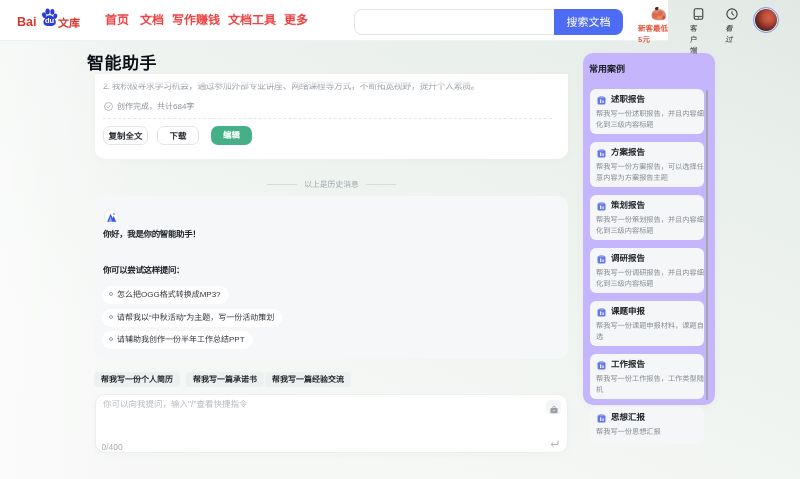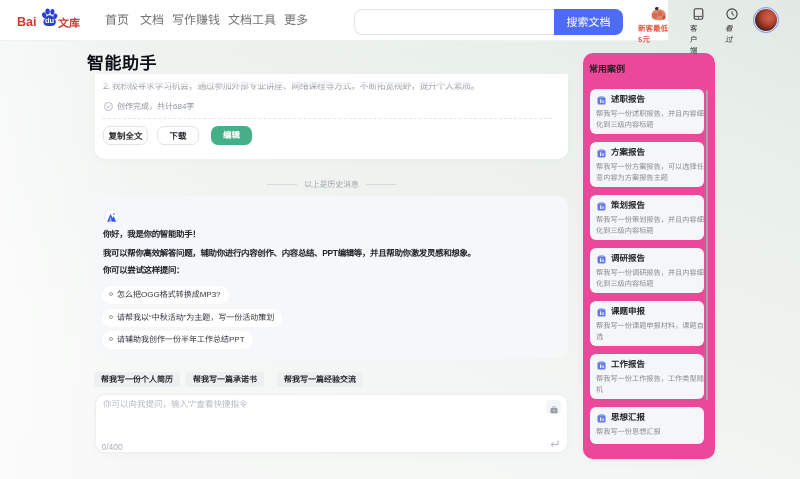--- a/index.html
+++ b/index.html
@@ -4,21 +4,21 @@
 <title>智能助手</title>
 <style>
   * { margin:0; padding:0; box-sizing:border-box; }
   html,body { width:800px; height:479px; overflow:hidden; }
   body { font-family:"Liberation Sans", sans-serif; position:relative;
     background:linear-gradient(90deg, rgba(255,255,255,0.5) 0, rgba(255,255,255,0) 140px), linear-gradient(205deg, #e2e9e5 0%, #e9efeb 20%, #f0f4f1 50%, #f6f8f6 80%, #f6f7f6 100%); }
   .abs { position:absolute; }
 
   
   #header { position:absolute; left:0; top:0; width:668px; height:41px; background:#fff; border-bottom:1px solid #f0f1f2; z-index:5; }
-  .nav { position:absolute; top:14px; font-size:12px; color:#737373; line-height:12px; }
+  .nav { position:absolute; top:14px; font-size:12px; color:#ef4444; line-height:12px;font-weight:bold; }
   #srch-in { position:absolute; left:354px; top:9px; width:200px; height:26px; background:#fff; border:1px solid #e3e5e8; border-right:none; border-radius:8px 0 0 8px; }
   #srch-btn { position:absolute; left:554px; top:9px; width:69px; height:26px; background:#4d6bf3; border-radius:0 8px 8px 0; color:#fff; font-size:11px; text-align:center; line-height:26px; }
 
   .hicon-label { position:absolute; top:22px; font-size:7.5px; color:#333; }
   #newcust-label { color:#e25a41; font-weight:bold; }
 
   
   #title { position:absolute; left:87px; top:49px; font-size:17px; font-weight:bold; color:#0d0f16; letter-spacing:0.5px; }
 
   .card { position:absolute; left:95px; width:473px; }
@@ -43,21 +43,21 @@
 
   .sug { position:absolute; top:372px; height:15px; background:#edf0f0; border-radius:4px; font-size:8px; font-weight:bold; color:#26292d; line-height:15px; padding:0 7px; white-space:nowrap; }
 
   #inputcard { top:394px; height:59px; background:#fff; border-radius:10px; border:1px solid #eceeef; box-shadow:0 2px 6px rgba(60,80,70,0.03); }
   #placeholder { position:absolute; left:7px; top:2px; font-size:8.5px; color:#b6bcc3; }
   #imgbtn { position:absolute; right:6px; top:5px; width:15px; height:14px; background:#f3f5f6; border-radius:4px; text-align:center; }
   #count { position:absolute; left:5.5px; bottom:0px; font-size:8.5px; color:#a9b0b6; }
   #enter { position:absolute; right:8px; bottom:4px; }
 
   
-  #panel { position:absolute; left:583px; top:53px; width:132px; height:406px; background:#ec4899; border-radius:10px; box-shadow:0 2px 8px rgba(60,80,70,0.04);padding-left:7px; }
+  #panel { position:absolute; left:583px; top:53px; width:132px; height:352px; background:#c4b5fd; border-radius:10px; box-shadow:0 2px 8px rgba(60,80,70,0.04);padding-left:7px; }
   #panel h3 { position:absolute; left:6px; top:9px; font-size:9px; color:#1e2126; }
   .case { position:absolute; left:7px; width:114px; background:#f4f6f7; border-radius:6px; }
   .case .ct { position:absolute; left:21px; top:3px; font-size:8.5px; font-weight:bold; color:#23262b; }
   .case .ci { position:absolute; left:7px; top:7px; }
   .case .cd { position:absolute; left:6px; top:20px; font-size:7.2px; color:#888e95; line-height:10.5px; white-space:nowrap; }
   #scrollbar { position:absolute; left:123px; top:37px; width:2px; height:310px; background:#a2a6a9; border-radius:1px; }
 </style>
 </head>
 <body>
 
@@ -131,30 +131,29 @@
 
 <div class="card" id="greet">
   <div id="g-avatar">
     <svg width="13" height="13" viewBox="0 0 15 15" style="display:block; margin:1px auto 0;">
       <path d="M2.6 12.3 L6.3 3.2 L8.8 8.2 L10 5.8 L12.8 12.3 Z" fill="#3356e8"></path>
       <path d="M6.4 6.2 L8 12.3 L4.6 12.3 Z" fill="#fff" opacity="0.55"></path>
       <rect x="9.6" y="2.6" width="1.6" height="1.6" fill="#3356e8"></rect>
     </svg>
   </div>
   <div class="gline" style="top:31px;">你好，我是你的智能助手！</div>
-  <div class="gline" style="top:50px;">我可以帮你高效解答问题，辅助你进行内容创作、内容总结、PPT编辑等，并且帮助你激发灵感和想象。</div>
   <div class="gline" style="top:67px;">你可以尝试这样提问：</div>
   <div class="chip" style="top:90px;"><span class="ring"></span>怎么把OGG格式转换成MP3?</div>
   <div class="chip" style="top:135px;"><span class="ring"></span>请辅助我创作一份半年工作总结PPT</div>
   <div class="chip" style="top:113px;"><span class="ring"></span>请帮我以“中秋活动”为主题，写一份活动策划</div>
 </div>
 
 <div class="sug" style="left:94px;">帮我写一份个人简历</div>
 <div class="sug" style="left:186px;">帮我写一篇承诺书</div>
-<div class="sug" style="left:265px;margin-left:12px;">帮我写一篇经验交流</div>
+<div class="sug" style="left:265px;">帮我写一篇经验交流</div>
 
 <div class="card" id="inputcard">
   <div id="placeholder">你可以向我提问，输入"/"查看快捷指令</div>
   <div id="imgbtn">
     <svg width="8" height="8" viewBox="0 0 9 9" style="margin-top:3px;">
       <rect x="0.5" y="2.2" width="8" height="6" rx="1.2" fill="#989fa6"></rect>
       <path d="M3 2.2 L3 1.4 Q3 0.7 3.7 0.7 L5.3 0.7 Q6 0.7 6 1.4 L6 2.2" fill="none" stroke="#989fa6" stroke-width="0.9"></path>
       <path d="M3.2 4.4 L5.8 4.4 L4.5 5.8 Z" fill="#f3f5f6"></path>
     </svg>
   </div>

